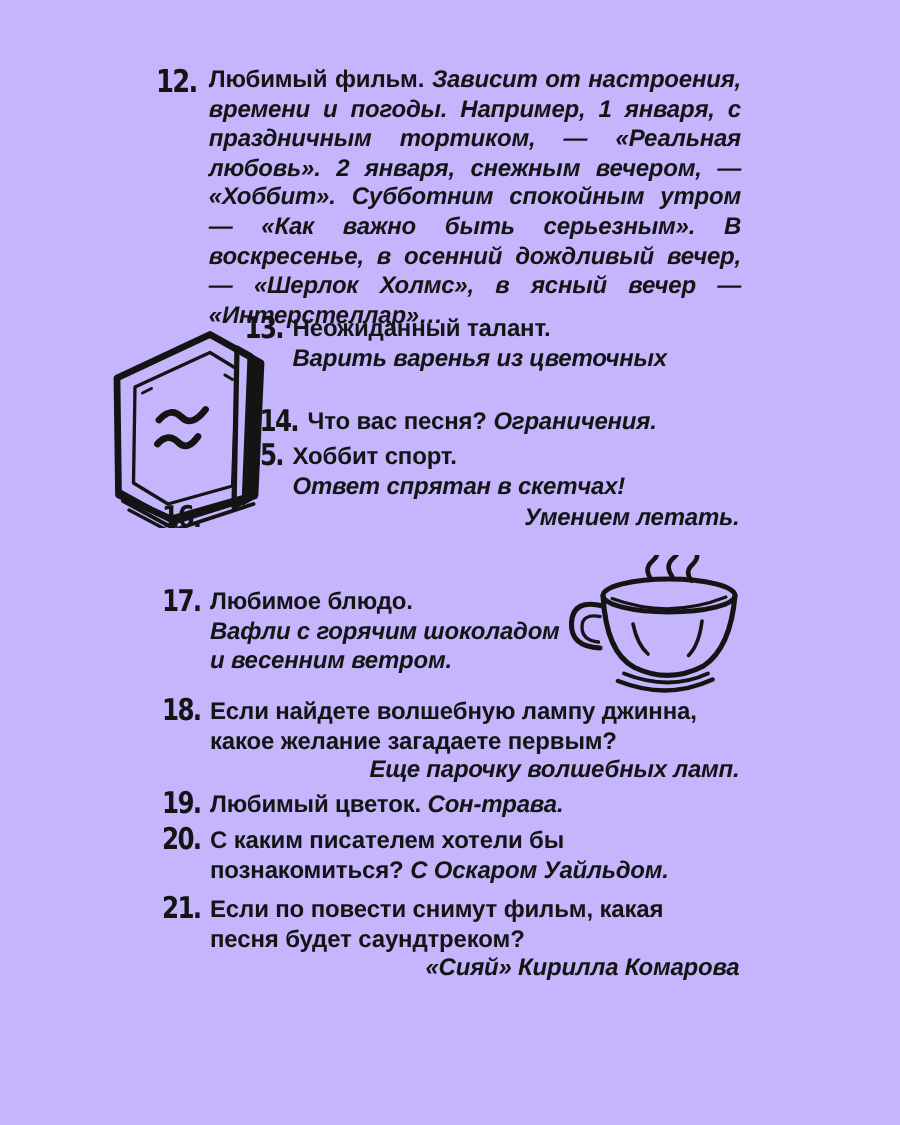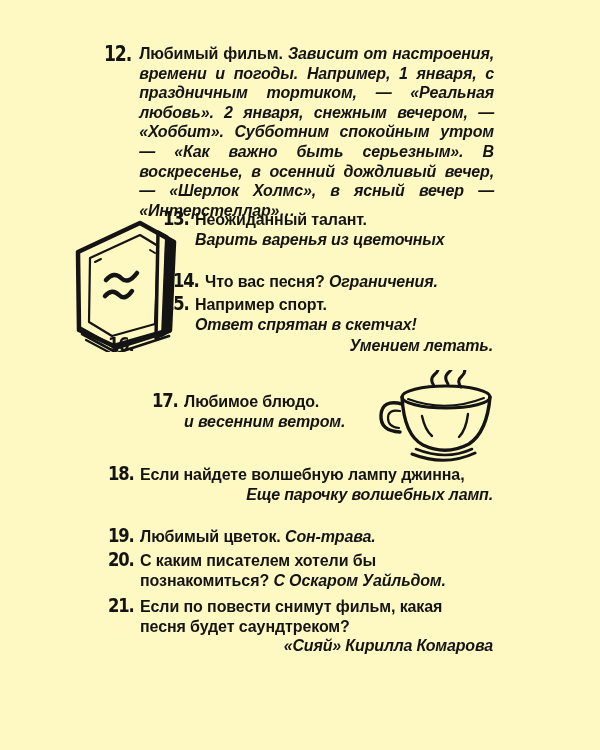--- a/index.html
+++ b/index.html
@@ -13,21 +13,21 @@
     background: #fefefe;
     font-family: "Liberation Sans", "DejaVu Sans", sans-serif;
     color: #141414;
     overflow: hidden;
   }
 
   #page {
     position: relative;
     width: 600px;
     height: 750px;
-    background: #fef9c3;
+    background: #c4b5fd;
   }
 
   
   .qitem {
     position: absolute;
     display: flex;
     align-items: flex-start;
   }
   .num {
     flex: 0 0 auto;
@@ -73,21 +73,21 @@
   #item12 .num { font-size: 21px; margin-right: 1px; }
   #item12 .body { text-align: justify; text-align-last: left; }
 
   
   #item13 { left: 163px; top: 210px; width: 330px; }
   #item14 { left: 163px; top: 272px; width: 330px; margin-left: 10px; }
   #item15 { left: 163px; top: 295px; width: 330px; }
 
   
   #item16 { left: 108px; top: 336px; width: 385px; }
-  #item17 { left: 108px; top: 392px; width: 290px; margin-left: 44px; }
+  #item17 { left: 108px; top: 392px; width: 290px; }
   #item18 { left: 108px; top: 465px; width: 385px; justify-content: space-between; }
   #item19 { left: 108px; top: 527px; width: 385px; }
   #item20 { left: 108px; top: 551px; width: 385px; }
   #item21 { left: 108px; top: 597px; width: 385px; }
 
   .num-gap { width: 9px; display: inline-block; }
 
   
   .numcell {
     flex: 0 0 32px;
@@ -158,21 +158,21 @@
         <span class="num">14.</span>
       </span>
     <span class="body"><span class="q">Что вас песня?</span> <span class="a">Ограничения.</span></span>
   </div>
 
   <div class="qitem" id="item15">
     <span class="numcell">
         <span class="num">15.</span>
       </span>
     <span class="body">
-      <span class="line q">Например спорт.</span>
+      <span class="line q">Хоббит спорт.</span>
       <span class="line a">Ответ спрятан в скетчах!</span>
     </span>
   </div>
 
   <div class="qitem" id="item16">
     <span class="numcell">
         <span class="num">16.</span>
       </span>
     <span class="body">
       <span class="line a right">Умением летать.</span>
@@ -202,30 +202,32 @@
       <path d="M34 84 q33 13 63 -1" stroke-width="3"></path>
     </svg>
   </div>
 
   <div class="qitem" id="item17">
     <span class="numcell">
         <span class="num">17.</span>
       </span>
     <span class="body">
       <span class="line q">Любимое блюдо.</span>
+      <span class="line a">Вафли с горячим шоколадом</span>
       <span class="line a">и весенним ветром.</span>
     </span>
   </div>
 
   <div class="qitem" id="item18">
     <span class="numcell">
         <span class="num">18.</span>
       </span>
     <span class="body">
       <span class="line q">Если найдете волшебную лампу джинна,</span>
+      <span class="line q">какое желание загадаете первым?</span>
       <span class="line a right">Еще парочку волшебных ламп.</span>
     </span>
   </div>
 
   <div class="qitem" id="item19">
     <span class="numcell">
         <span class="num">19.</span>
       </span>
     <span class="body"><span class="q">Любимый цветок.</span> <span class="a">Сон-трава.</span></span>
   </div>

